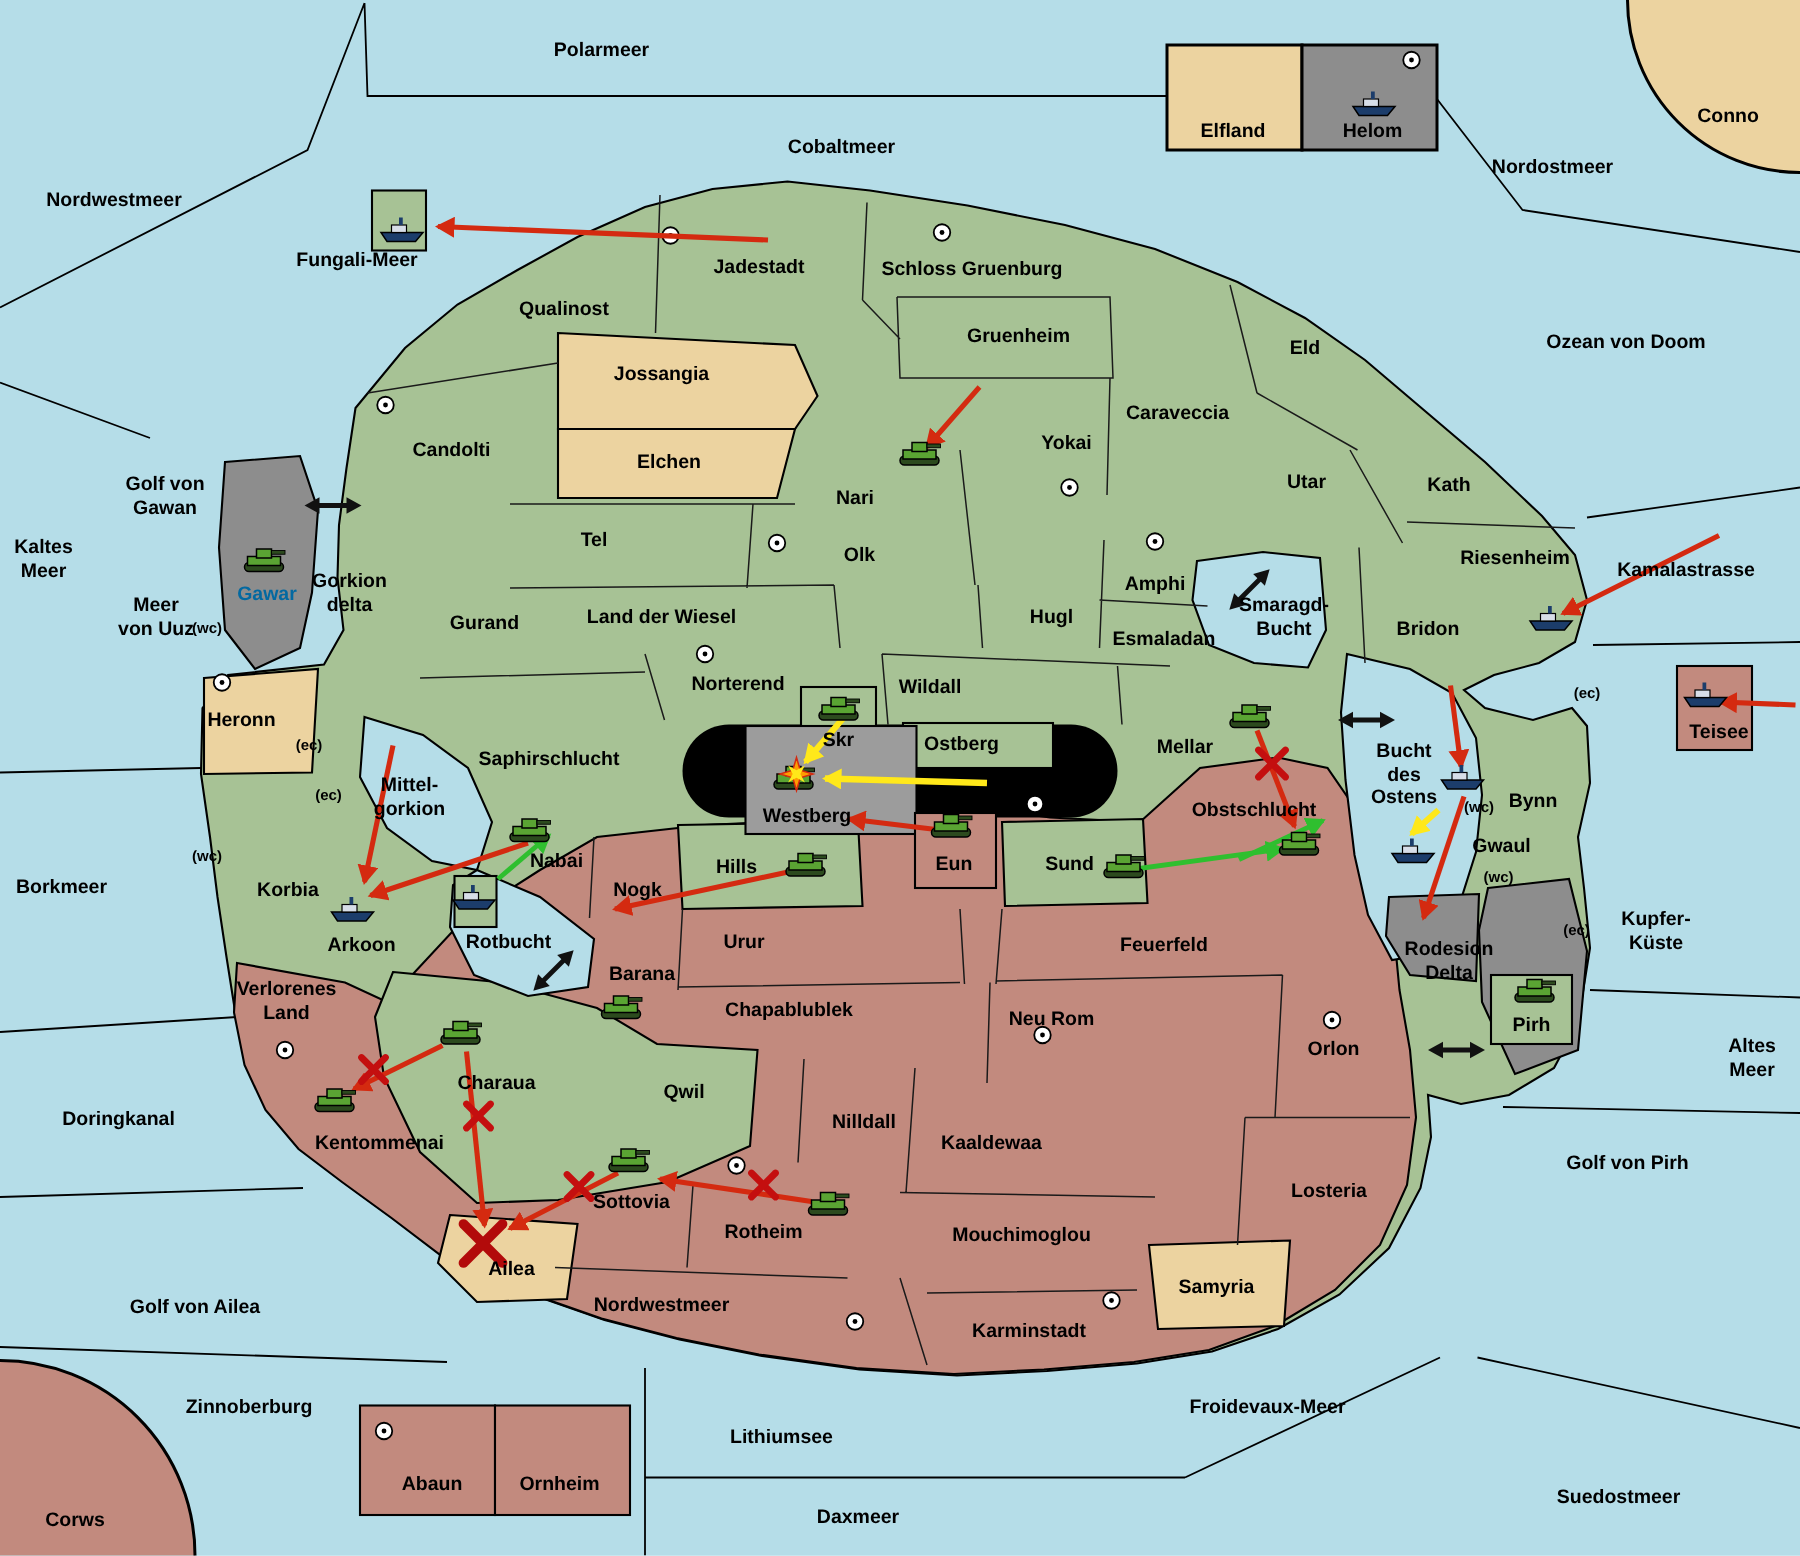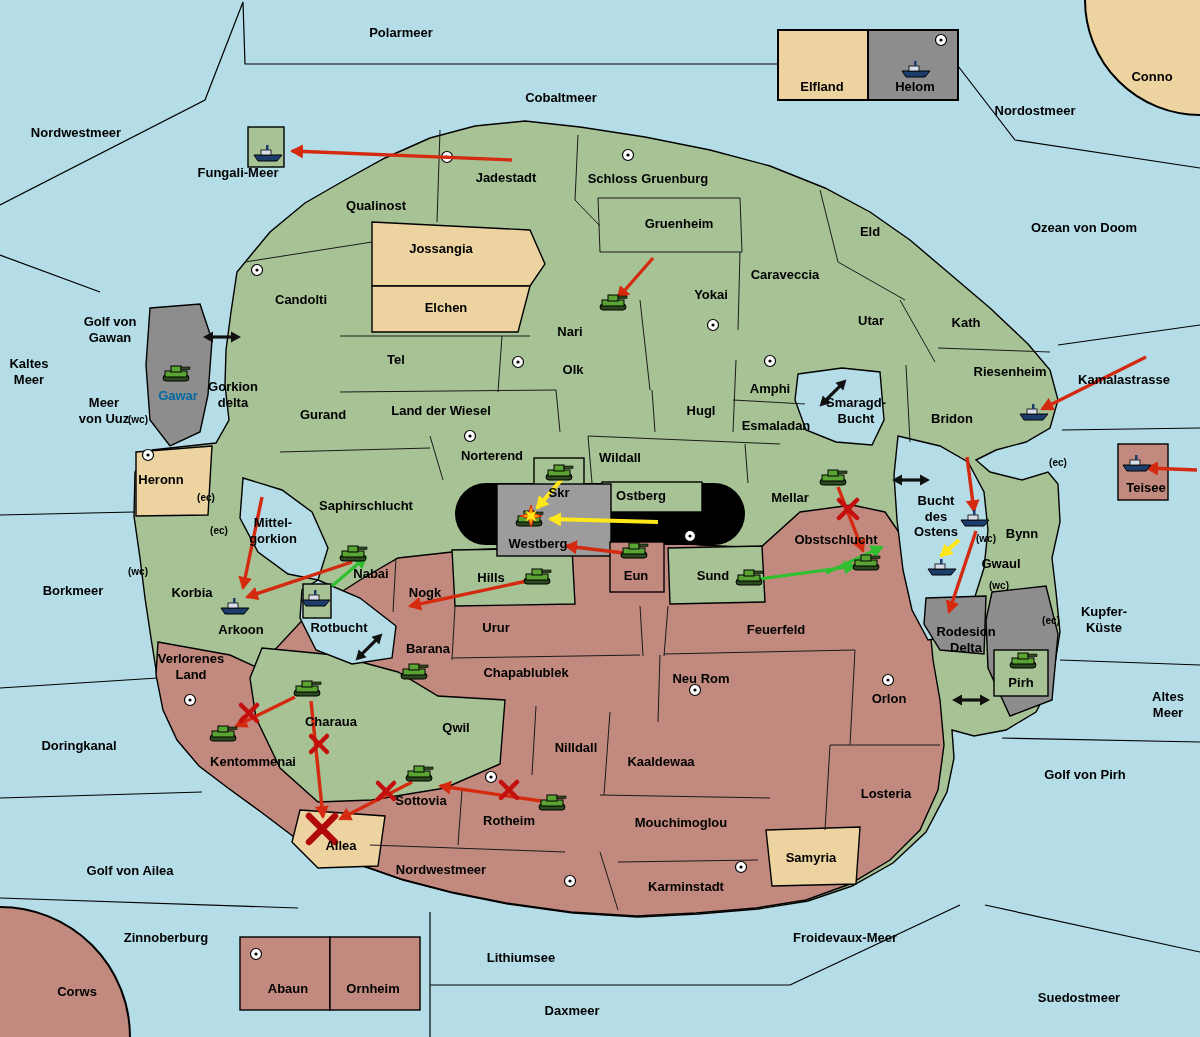--- a/index.html
+++ b/index.html
@@ -278,21 +278,21 @@
       <div class="lbl" style="left: 561px; top: 98px;">Cobaltmeer</div>
       <div class="lbl" style="left: 1035px; top: 111px;">Nordostmeer</div>
       <div class="lbl" style="left: 76px; top: 133px;">Nordwestmeer</div>
       <div class="lbl" style="left: 1084px; top: 228px;">Ozean von Doom</div>
       <div class="lbl" style="left: 29px; top: 372px;">Kaltes
 Meer</div>
       <div class="lbl" style="left: 110px; top: 330px;">Golf von
 Gawan</div>
       <div class="lbl" style="left: 104px; top: 411px;">Meer
 von Uuz</div>
-      <div class="lbl" style="left: 41px; top: 591px; margin-left: 32px;">Borkmeer</div>
+      <div class="lbl" style="left: 41px; top: 591px;">Borkmeer</div>
       <div class="lbl" style="left: 1124px; top: 380px;">Kamalastrasse</div>
       <div class="lbl" style="left: 1104px; top: 620px;">Kupfer-
 Küste</div>
       <div class="lbl" style="left: 1168px; top: 705px;">Altes
 Meer</div>
       <div class="lbl" style="left: 1085px; top: 775px;">Golf von Pirh</div>
       <div class="lbl" style="left: 79px; top: 746px;">Doringkanal</div>
       <div class="lbl" style="left: 130px; top: 871px;">Golf von Ailea</div>
       <div class="lbl" style="left: 166px; top: 938px;">Zinnoberburg</div>
       <div class="lbl" style="left: 521px; top: 958px;">Lithiumsee</div>
@@ -370,21 +370,21 @@
       <div class="lbl" style="left: 341px; top: 846px;">Ailea</div>
       <div class="lbl" style="left: 811px; top: 858px;">Samyria</div>
       <div class="lbl" style="left: 441px; top: 870px;">Nordwestmeer</div>
       <div class="lbl" style="left: 686px; top: 887px;">Karminstadt</div>
       <div class="lbl" style="left: 288px; top: 989px;">Abaun</div>
       <div class="lbl" style="left: 373px; top: 989px;">Ornheim</div>
       <div class="lbl" style="left: 178px; top: 396px; color: #0369a1;">Gawar</div>
       <div class="lbl" style="left: 822px; top: 87px;">Elfland</div>
       <div class="lbl" style="left: 915px; top: 87px;">Helom</div>
       <div class="lbl" style="left: 1152px; top: 77px;">Conno</div>
-      <div class="lbl" style="left: 50px; top: 992px; margin-left: 27px;">Corws</div>
+      <div class="lbl" style="left: 50px; top: 1013px;">Corws</div>
       <div class="lbl" style="left: 966px; top: 640px;">Rodesion
 Delta</div>
       <div class="lbl" style="left: 233px; top: 395px;">Gorkion
 delta</div>
       <div class="lbl small" style="left: 138px; top: 420px;">(wc)</div>
       <div class="lbl small" style="left: 206px; top: 498px;">(ec)</div>
       <div class="lbl small" style="left: 219px; top: 531px;">(ec)</div>
       <div class="lbl small" style="left: 138px; top: 572px;">(wc)</div>
       <div class="lbl small" style="left: 1058px; top: 463px;">(ec)</div>
       <div class="lbl small" style="left: 986px; top: 539px;">(wc)</div>

